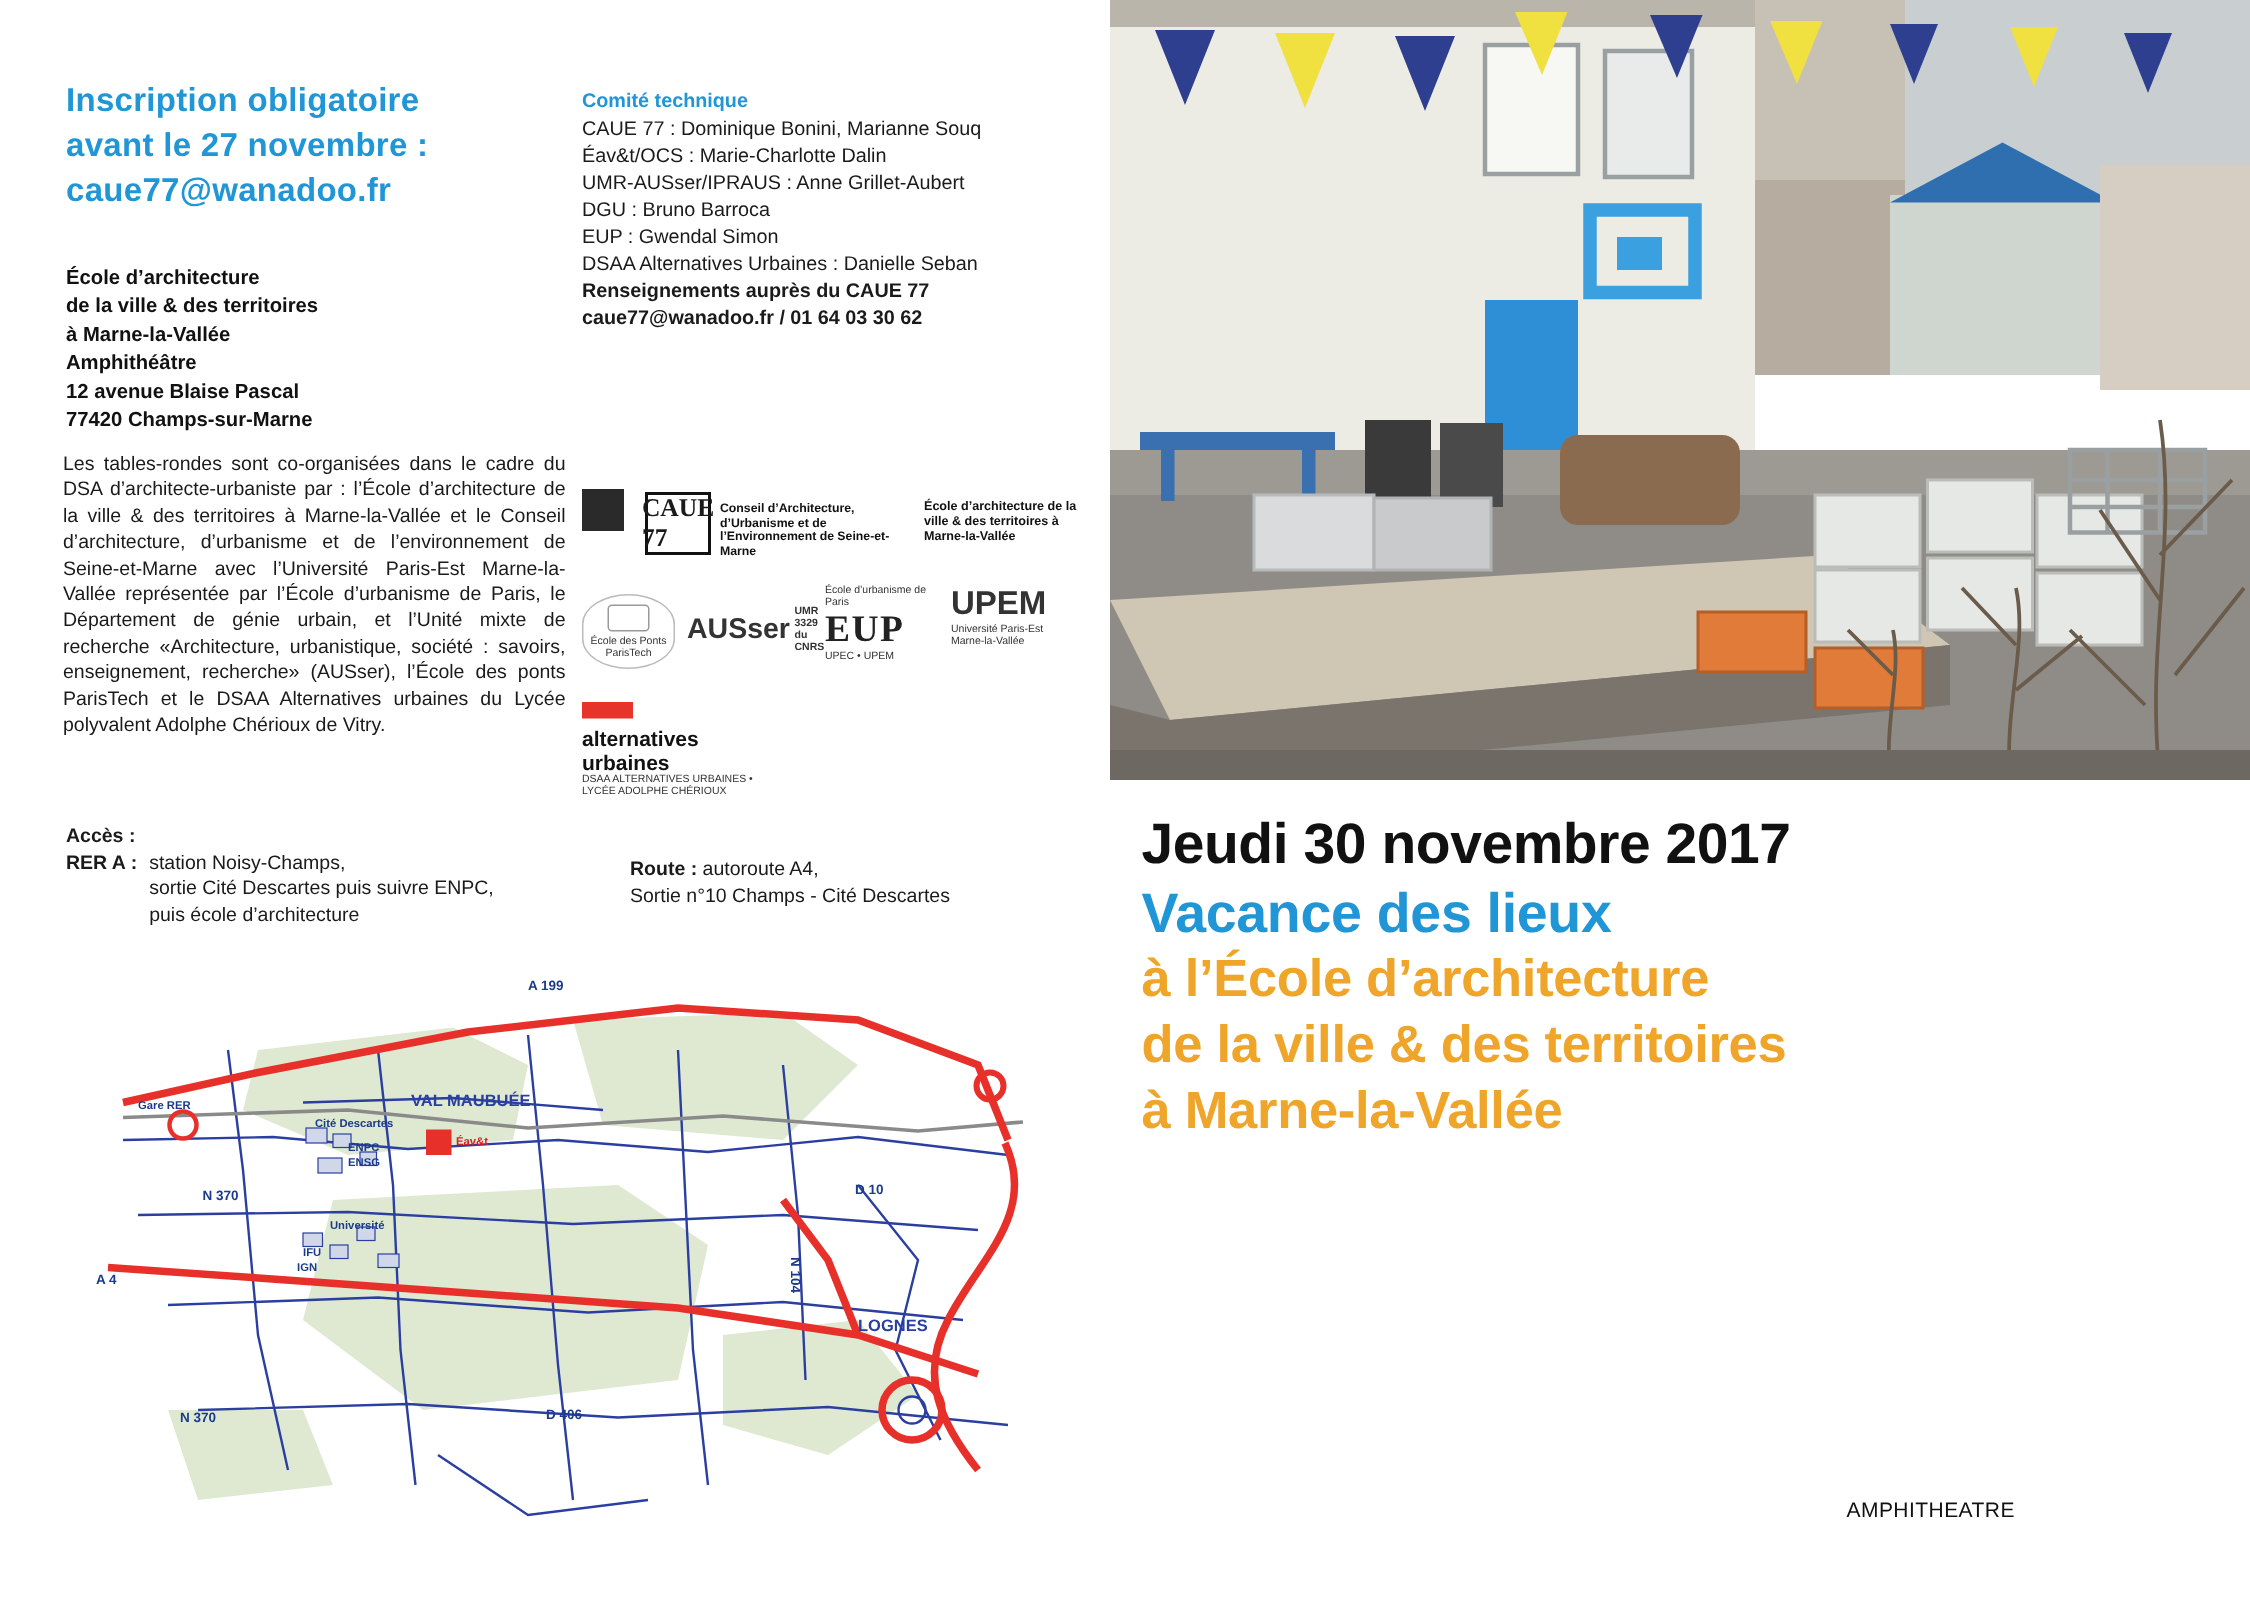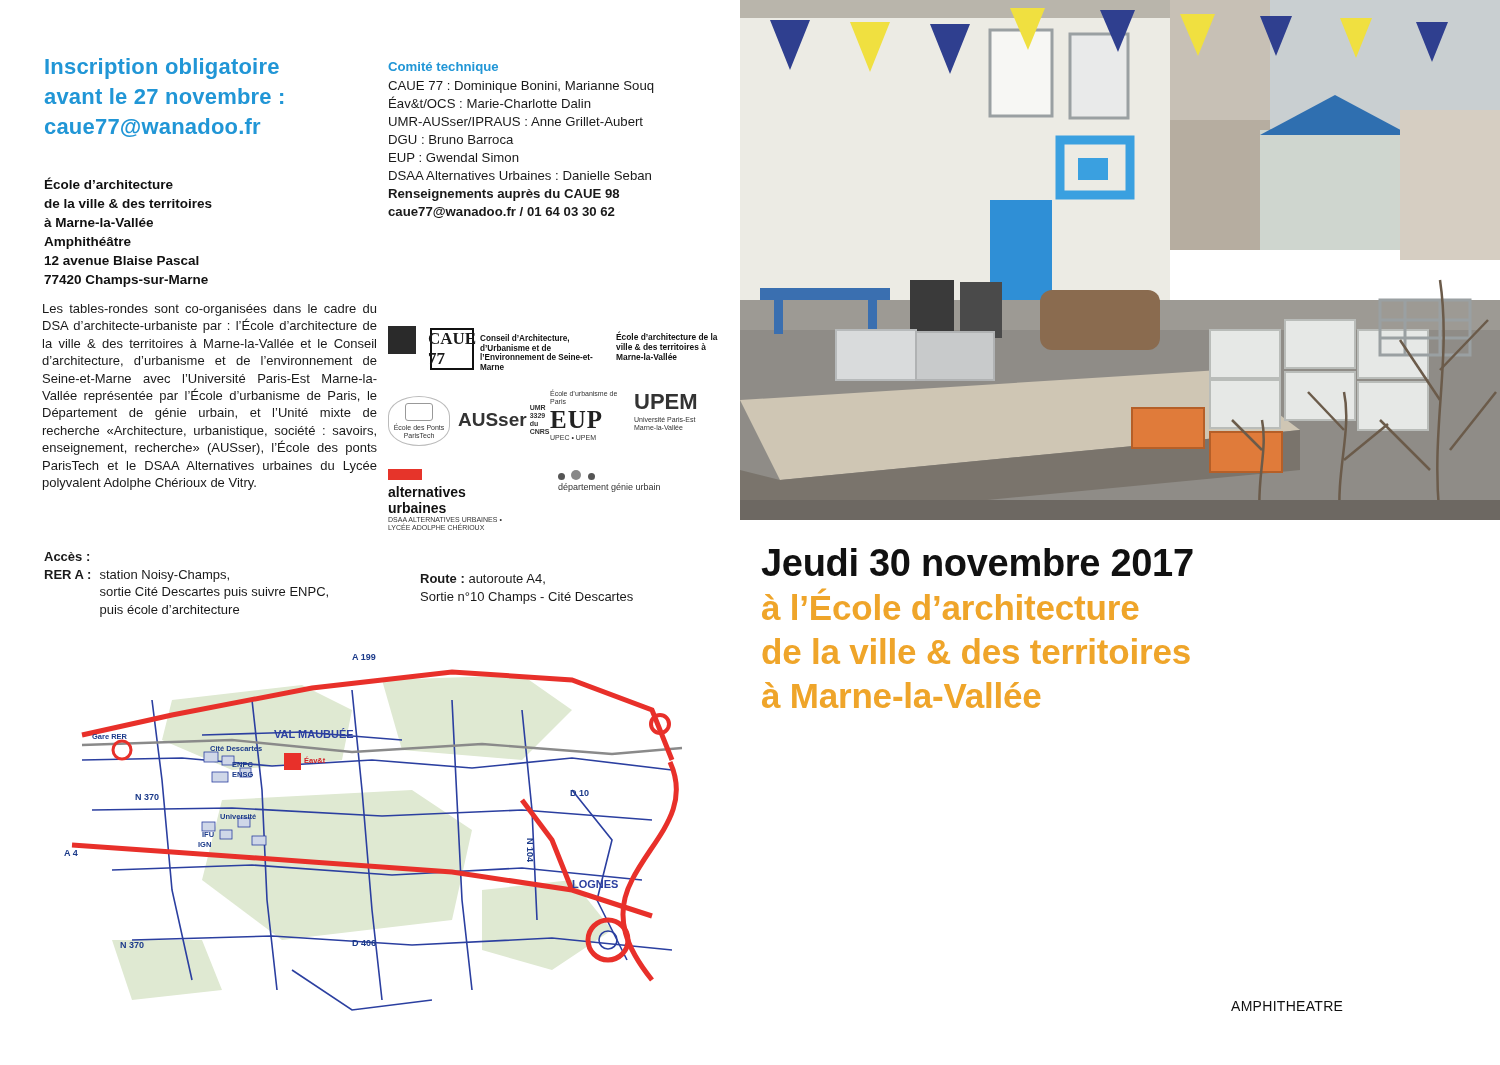--- a/index.html
+++ b/index.html
@@ -86,21 +86,21 @@
     <div class="paragraph">Les tables-rondes sont co-organisées dans le cadre du DSA d’architecte-urbaniste par : l’École d’architecture de la ville &amp; des territoires à Marne-la-Vallée et le Conseil d’architecture, d’urbanisme et de l’environnement de Seine-et-Marne avec l’Université Paris-Est Marne-la-Vallée représentée par l’École d’urbanisme de Paris, le Département de génie urbain, et l’Unité mixte de recherche «Architecture, urbanistique, société : savoirs, enseignement, recherche» (AUSser), l’École des ponts ParisTech et le DSAA Alternatives urbaines du Lycée polyvalent Adolphe Chérioux de Vitry.</div>
 
     <div class="comite">
       <div class="title">Comité technique</div>
       <div>CAUE 77 : Dominique Bonini, Marianne Souq</div>
       <div>Éav&amp;t/OCS : Marie-Charlotte Dalin</div>
       <div>UMR-AUSser/IPRAUS : Anne Grillet-Aubert</div>
       <div>DGU : Bruno Barroca</div>
       <div>EUP : Gwendal Simon</div>
       <div>DSAA Alternatives Urbaines : Danielle Seban</div>
-      <div class="bold">Renseignements auprès du CAUE 98</div>
+      <div class="bold">Renseignements auprès du CAUE 77</div>
       <div class="bold">caue77@wanadoo.fr  /  01 64 03 30 62</div>
     </div>
 
     <div class="logos">
       <div class="logo sqmark"></div>
       <div class="logo caue-logo">CAUE 77</div>
       <div class="logo caue-txt">Conseil d’Architecture, d’Urbanisme et de l’Environnement de Seine-et-Marne</div>
       <div class="logo eavt-txt">École d’architecture de la ville &amp; des territoires à Marne-la-Vallée</div>
 
       <div class="logo logo-ep">
@@ -123,28 +123,20 @@
         <div style="font-size:22px;font-weight:bold;color:#333;line-height:20px;">UPEM</div>
         <div class="lbl" style="margin-top:4px;">Université Paris-Est Marne-la-Vallée</div>
       </div>
 
       <div class="logo logo-alt">
         <div style="display:inline-block;width:34px;height:11px;background:#e6342a;"></div>
         <div style="font-size:14px;font-weight:bold;color:#111;">alternatives urbaines</div>
         <div class="lbl">DSAA ALTERNATIVES URBAINES • LYCÉE ADOLPHE CHÉRIOUX</div>
       </div>
 
-      <div class="logo logo-dep">
-        <div style="height:16px;">
-          <span style="display:inline-block;width:7px;height:7px;background:#555;border-radius:50%;margin-right:2px;"></span>
-          <span style="display:inline-block;width:10px;height:10px;background:#888;border-radius:50%;margin-right:2px;"></span>
-          <span style="display:inline-block;width:7px;height:7px;background:#555;border-radius:50%;"></span>
-        </div>
-        <div style="font-size:9px;color:#333;">département génie urbain</div>
-      </div>
     </div>
 
     <div class="acces">
       <div class="head">Accès :</div>
       <table>
         <tbody>
             <tr>
           <td class="k">RER A :</td>
           <td style="white-space:pre-line;">station Noisy-Champs,
 sortie Cité Descartes puis suivre ENPC,
@@ -212,21 +204,21 @@
           <rect x="186" y="178" width="12" height="9"></rect>
           <rect x="200" y="196" width="14" height="9"></rect>
         </g>
       </svg>
 
       <div class="mlabel" style="left:300px;top:12px;">A 199</div>
       <div class="mlabel big" style="left:222px;top:88px;">VAL MAUBUÉE</div>
       <div class="mlabel" style="left:518px;top:148px;">D 10</div>
       <div class="mlabel" style="left:83px;top:152px;">N 370</div>
       <div class="mlabel" style="left:68px;top:300px;">N 370</div>
-      <div class="mlabel" style="left:300px;top:298px;">D 406</div>
+      <div class="mlabel" style="left:312px;top:298px;">D 406</div>
       <div class="mlabel" style="left:466px;top:205px;transform:rotate(90deg);">N 104</div>
       <div class="mlabel big" style="left:520px;top:238px;">LOGNES</div>
       <div class="mlabel" style="left:12px;top:208px;">A 4</div>
       <div class="mlabel" style="left:158px;top:104px;font-size:7.5px;">Cité Descartes</div>
       <div class="mlabel" style="left:180px;top:120px;font-size:7.5px;">ENPC</div>
       <div class="mlabel" style="left:180px;top:130px;font-size:7.5px;">ENSG</div>
       <div class="mlabel" style="left:40px;top:92px;font-size:7.5px;">Gare RER</div>
       <div class="mlabel" style="left:168px;top:172px;font-size:7.5px;">Université</div>
       <div class="mlabel" style="left:150px;top:190px;font-size:7.5px;">IFU</div>
       <div class="mlabel" style="left:146px;top:200px;font-size:7.5px;">IGN</div>
@@ -323,19 +315,20 @@
           <path d="M520 520 C516 480 528 450 522 420"></path>
           <path d="M522 450 L492 420"></path>
         </g>
 
         <rect x="0" y="500" width="760" height="20" fill="#6d6862"></rect>
       </svg>
     </div>
 
     <div class="titleblock">
       <div class="t-black">Jeudi 30 novembre 2017</div>
+      <div class="t-blue">Vacance des lieux</div>
       <div class="t-orange">à l’École d’architecture</div>
       <div class="t-orange">de la ville &amp; des territoires</div>
       <div class="t-orange">à Marne-la-Vallée</div>
       <div class="amphi">AMPHITHEATRE</div>
     </div>
   </div>
 </div>
 
 </body></html>

